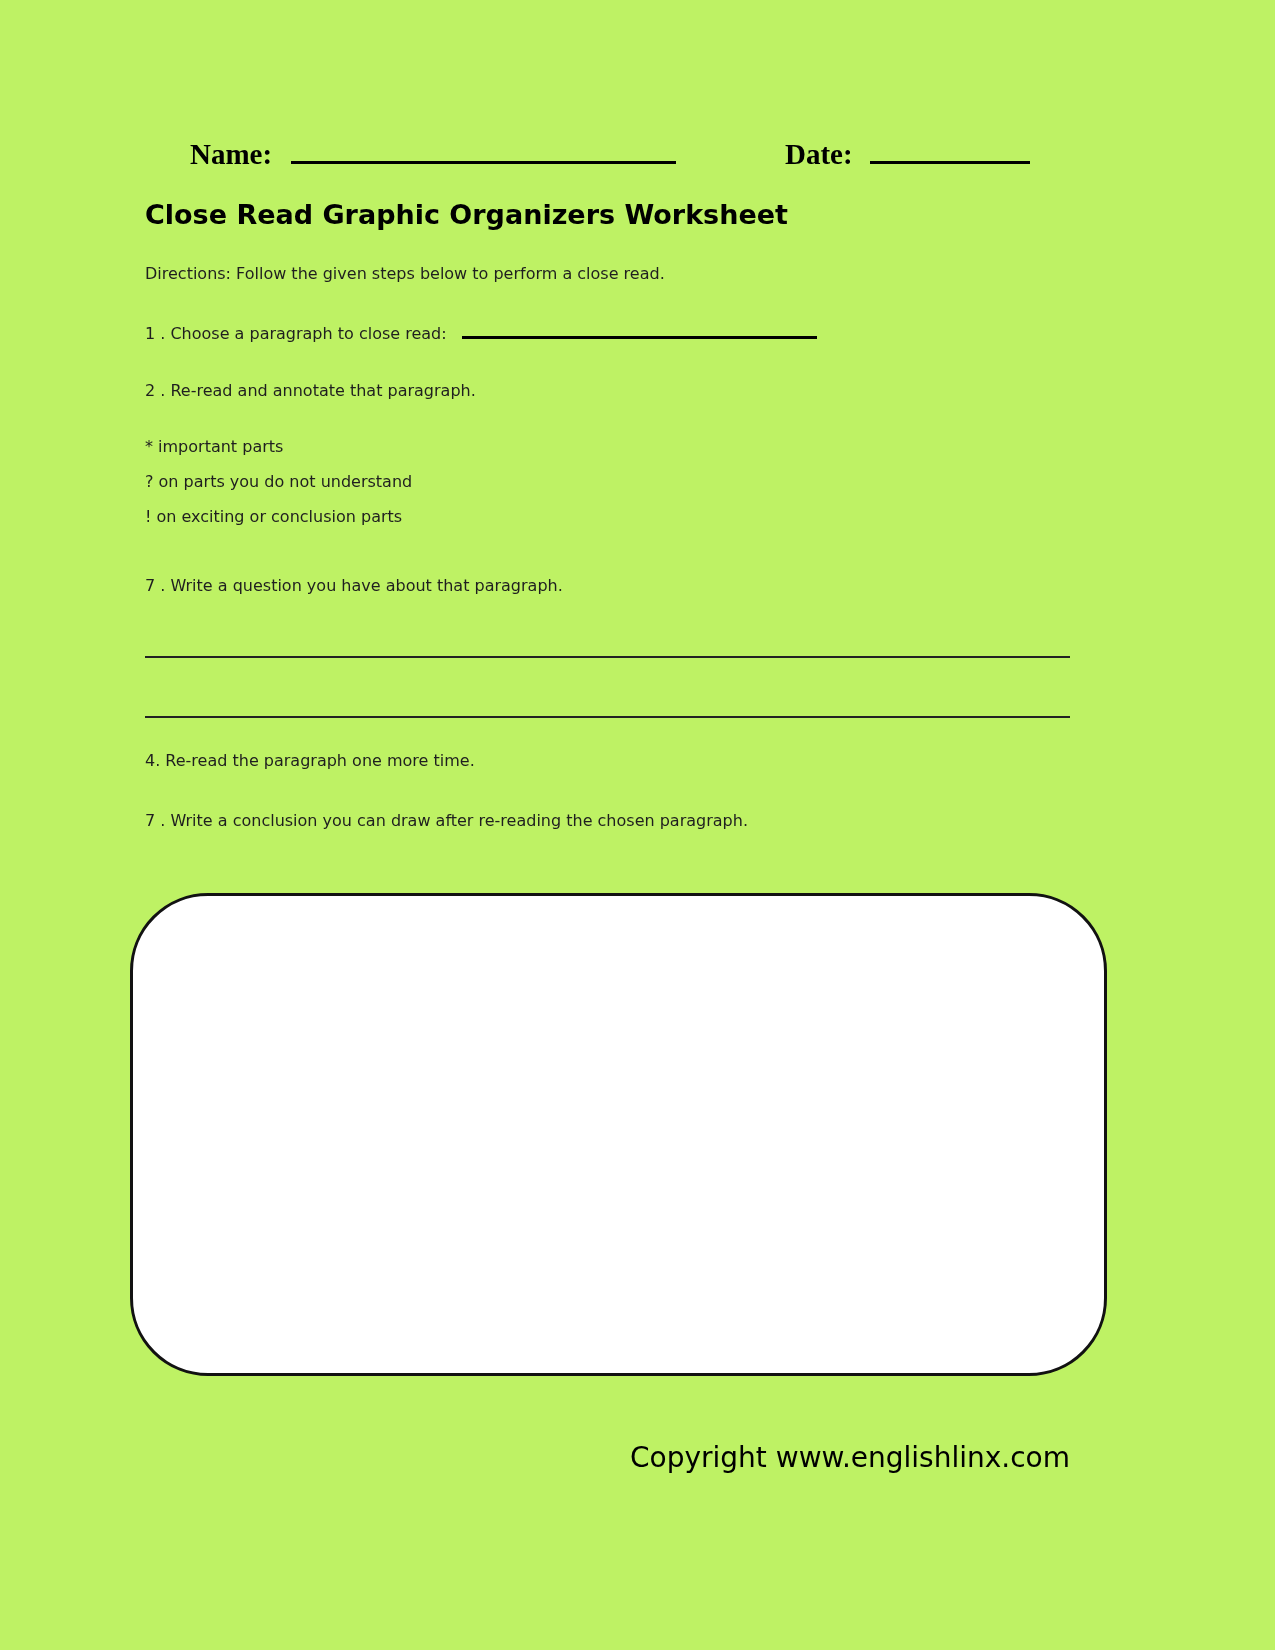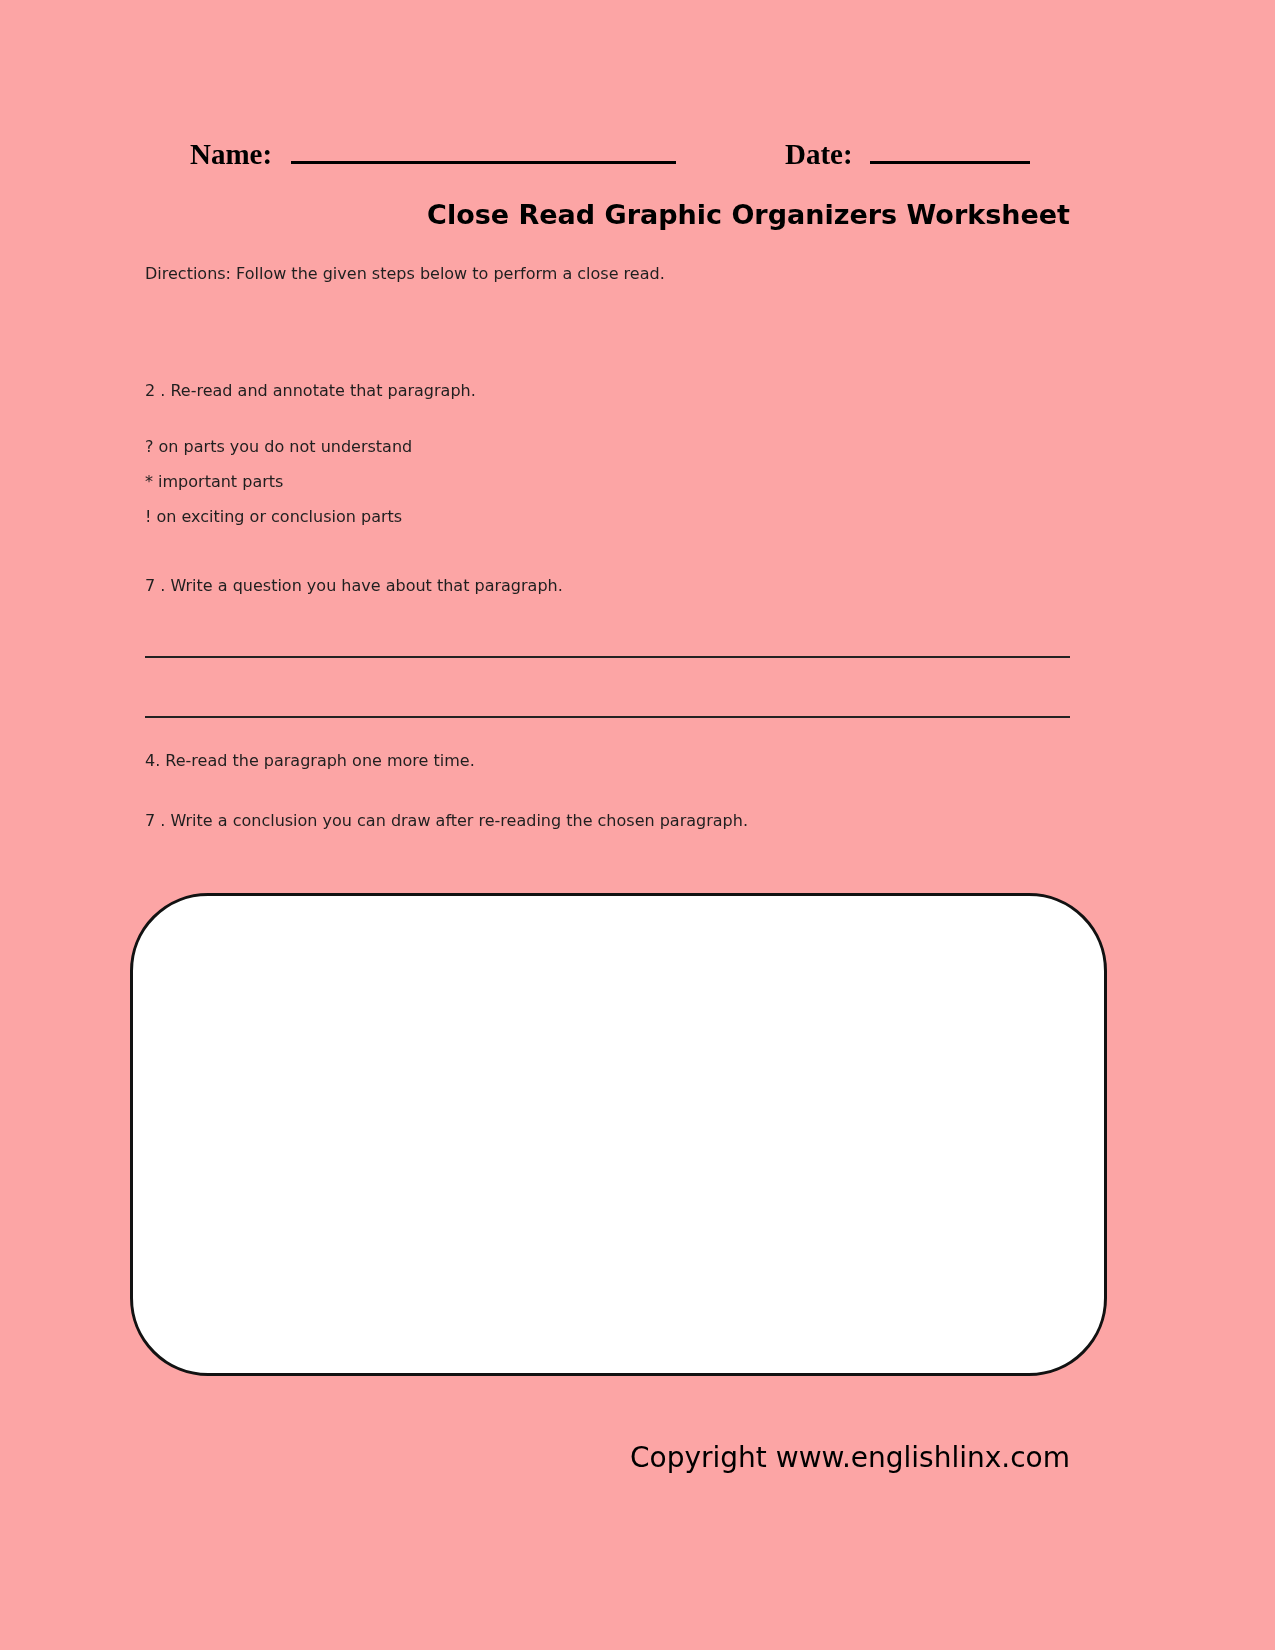--- a/index.html
+++ b/index.html
@@ -2,21 +2,21 @@
 <html><head>
 <meta charset="utf-8">
 <style>
   * { box-sizing: border-box; }
   html, body { margin: 0; padding: 0; background: #ffffff; }
 
   .page {
     position: relative;
     width: 1275px;
     height: 1650px;
-    background: #fca5a5;
+    background: #bef264;
     font-family: "DejaVu Sans", "Liberation Sans", sans-serif;
     color: #1f1f1f;
     overflow: hidden;
   }
 
   .abs { position: absolute; margin: 0; }
 
   .serif-label {
     font-family: "Liberation Serif", serif;
     font-weight: bold;
@@ -26,21 +26,21 @@
 
   .blank {
     display: inline-block;
     border-bottom: 3px solid #000000;
     height: 5px;
   }
 
   .title {
     font-size: 27px;
     font-weight: bold;
-    text-align: right;
+    text-align: left;
     color: #000000;
     font-family: "DejaVu Sans", "Liberation Sans", sans-serif;
   }
 
   .body-text {
     font-size: 16px;
     line-height: 1.3;
     color: #1f1f1f;
   }
 
@@ -74,26 +74,30 @@
 
   <div class="abs" style="left:785px; top:138px;">
     <span class="serif-label">Date:</span>
     <span class="blank" style="width:160px; margin-left:12px;"></span>
   </div>
 
   <h1 class="abs title" style="left:145px; top:199px; width:925px;">Close Read Graphic Organizers Worksheet</h1>
 
   <p class="abs body-text" style="left:145px; top:264px;">Directions: Follow the given steps below to perform a close read.</p>
 
+  <p class="abs body-text" style="left:145px; top:324px;">
+    <span>1 . Choose a paragraph to close read:</span>
+    <span class="blank" style="width:355px; margin-left:10px;"></span>
+  </p>
 
   <p class="abs body-text" style="left:145px; top:381px;">2 . Re-read and annotate that paragraph.</p>
 
   <div class="abs annotation-list" style="left:145px; top:437px;">
+    <p class="body-text">* important parts</p>
     <p class="body-text">? on parts you do not understand</p>
-    <p class="body-text">* important parts</p>
     <p class="body-text">! on exciting or conclusion parts</p>
   </div>
 
   <p class="abs body-text" style="left:145px; top:576px;">7 . Write a question you have about that paragraph.</p>
 
   <div class="abs answer-line" style="left:145px; top:656px; width:925px;"></div>
   <div class="abs answer-line" style="left:145px; top:716px; width:925px;"></div>
 
   <p class="abs body-text" style="left:145px; top:751px;">4. Re-read the paragraph one more time.</p>
 

